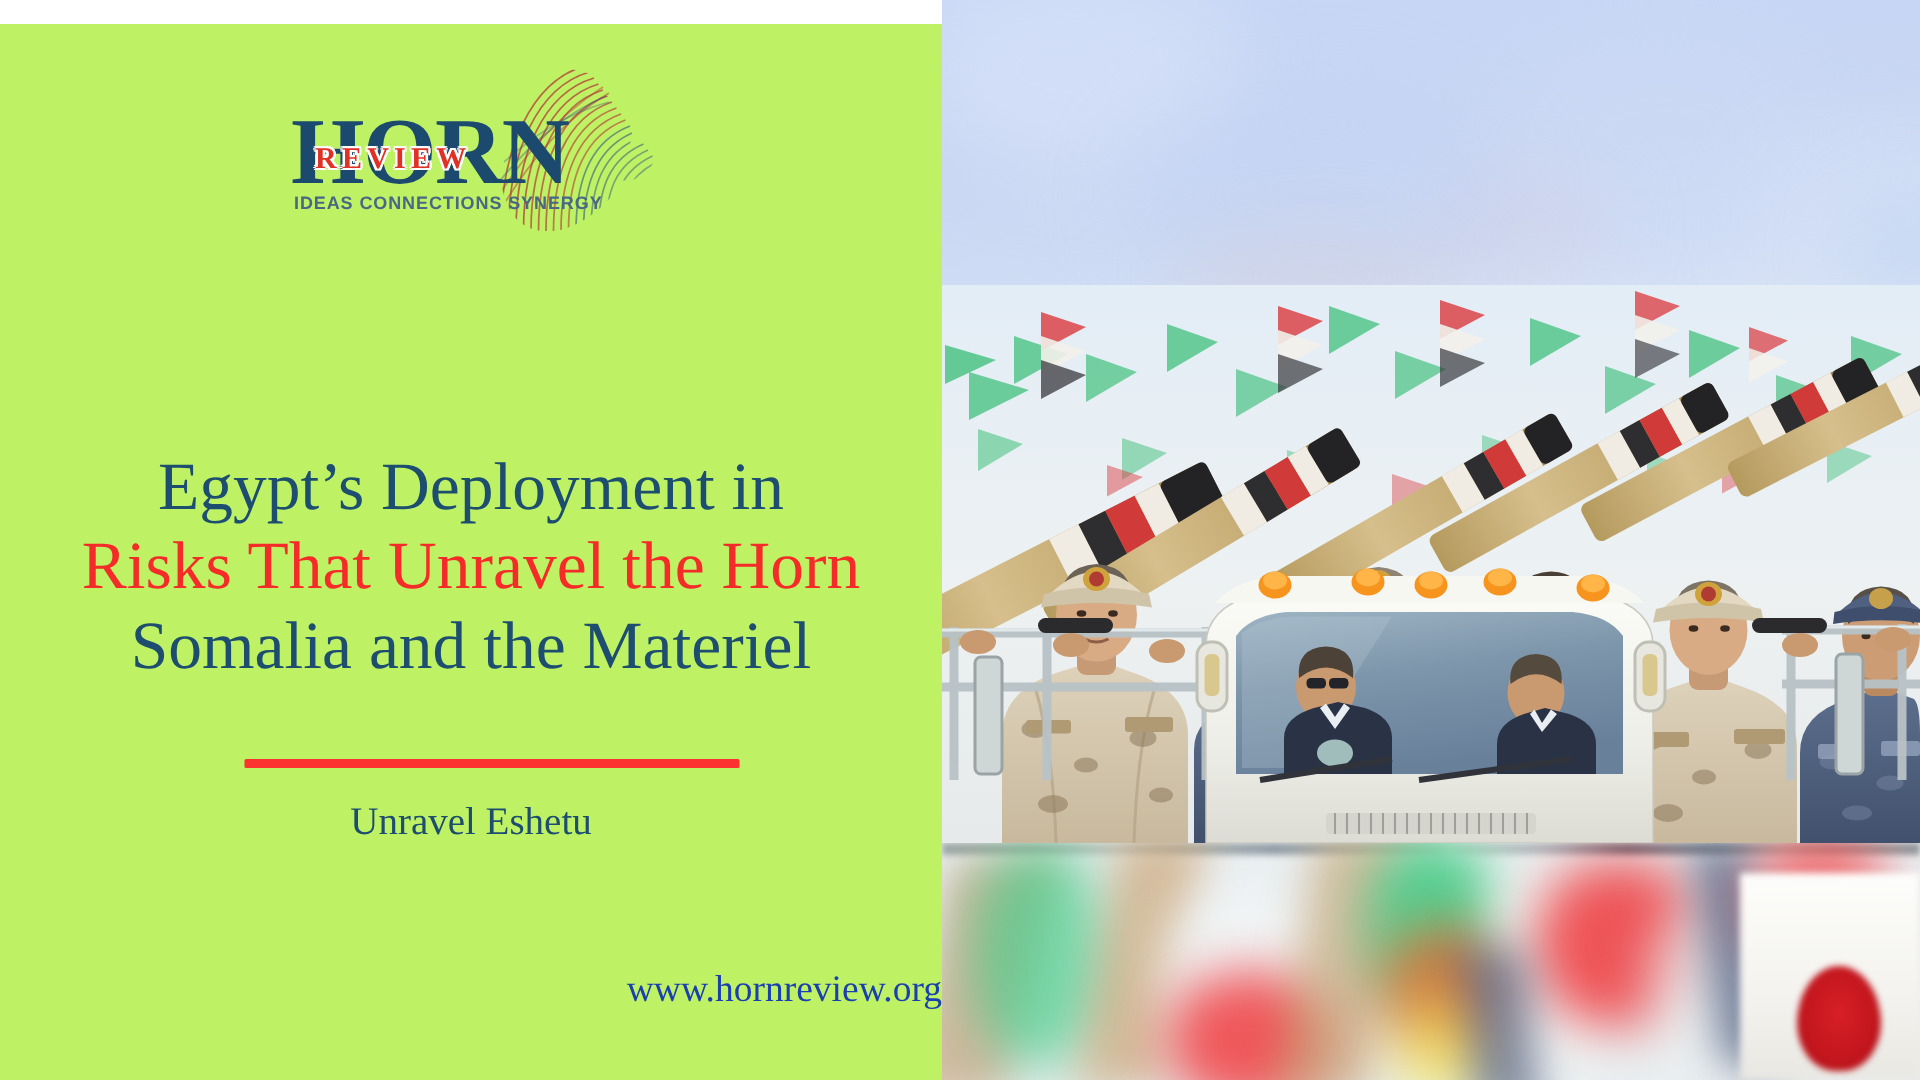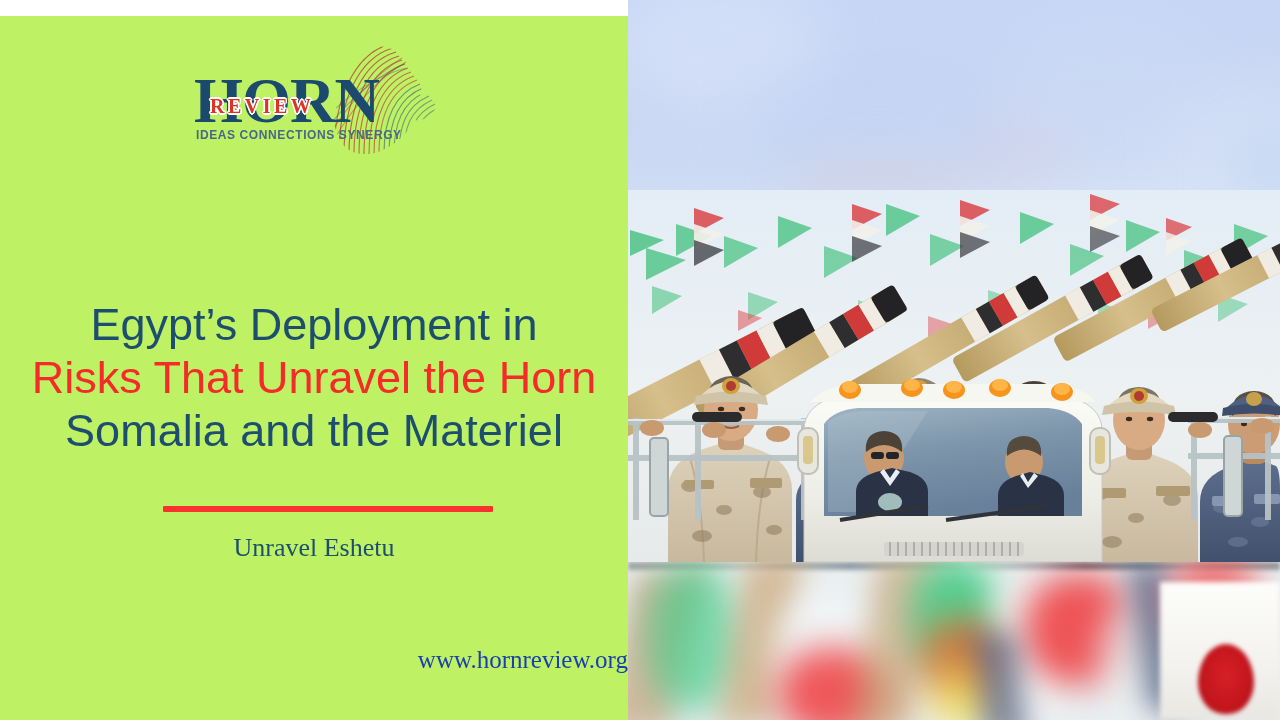--- a/index.html
+++ b/index.html
@@ -93,21 +93,21 @@
 
   
   #title-block {
     position: absolute;
     left: 0;
     top: 282px;
     width: 628px;
     text-align: center;
   }
   .title-line {
-    font-family: Liberation Sans, sans-serif;
+    font-family: Liberation Serif, serif;
     font-size: 45px;
     line-height: 53px;
     white-space: nowrap;
     letter-spacing: 0px;
     text-align: center;
   }
   .title-navy { color: #1d4e70; }
   .title-red  { color: #f42b28; }
 
   

